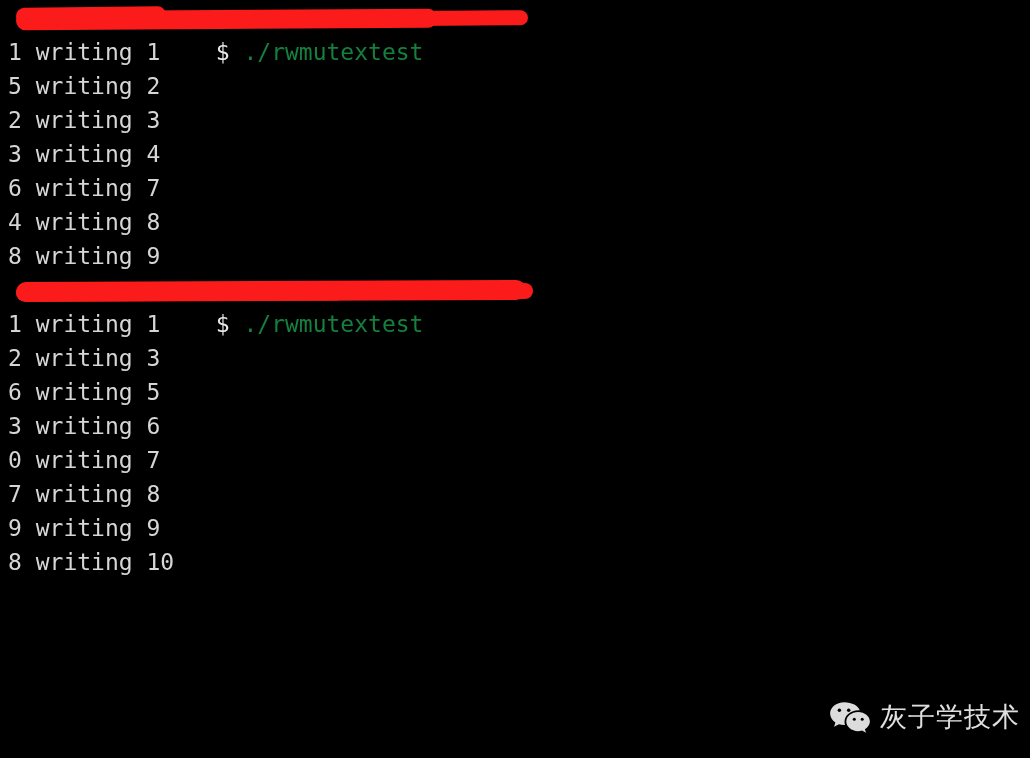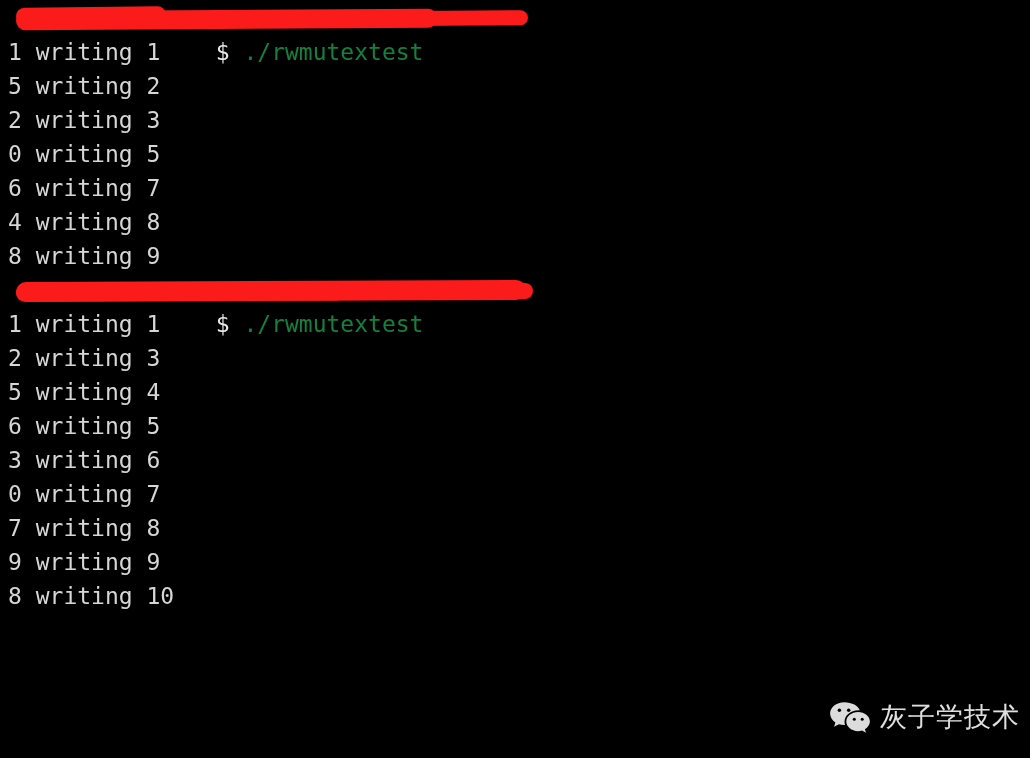--- a/index.html
+++ b/index.html
@@ -146,35 +146,34 @@
     <div class="line prompt">
       <span class="host">         </span><span class="sigil">$</span><span class="cmd"> <span>./rwmutextest</span></span>
       <span class="redact a1"></span>
       <span class="redact a2"></span>
       <span class="redact a3"></span>
     </div>
 
     <div class="line">1 writing 1</div>
     <div class="line">5 writing 2</div>
     <div class="line">2 writing 3</div>
-    <div class="line">0 writing 5</div>
+    <div class="line">3 writing 4</div>
     <div class="line">6 writing 7</div>
     <div class="line">4 writing 8</div>
     <div class="line">8 writing 9</div>
 
     <div class="line prompt">
       <span class="host">         </span><span class="sigil">$</span><span class="cmd"> <span>./rwmutextest</span></span>
       <span class="redact b1"></span>
       <span class="redact b2"></span>
       <span class="redact b3"></span>
     </div>
 
     <div class="line">1 writing 1</div>
     <div class="line">2 writing 3</div>
-    <div class="line">5 writing 4</div>
     <div class="line">6 writing 5</div>
     <div class="line">3 writing 6</div>
     <div class="line">0 writing 7</div>
     <div class="line">7 writing 8</div>
     <div class="line">9 writing 9</div>
     <div class="line">8 writing 10</div>
 
   </div>
 
   <div class="partial">                                        </div>

